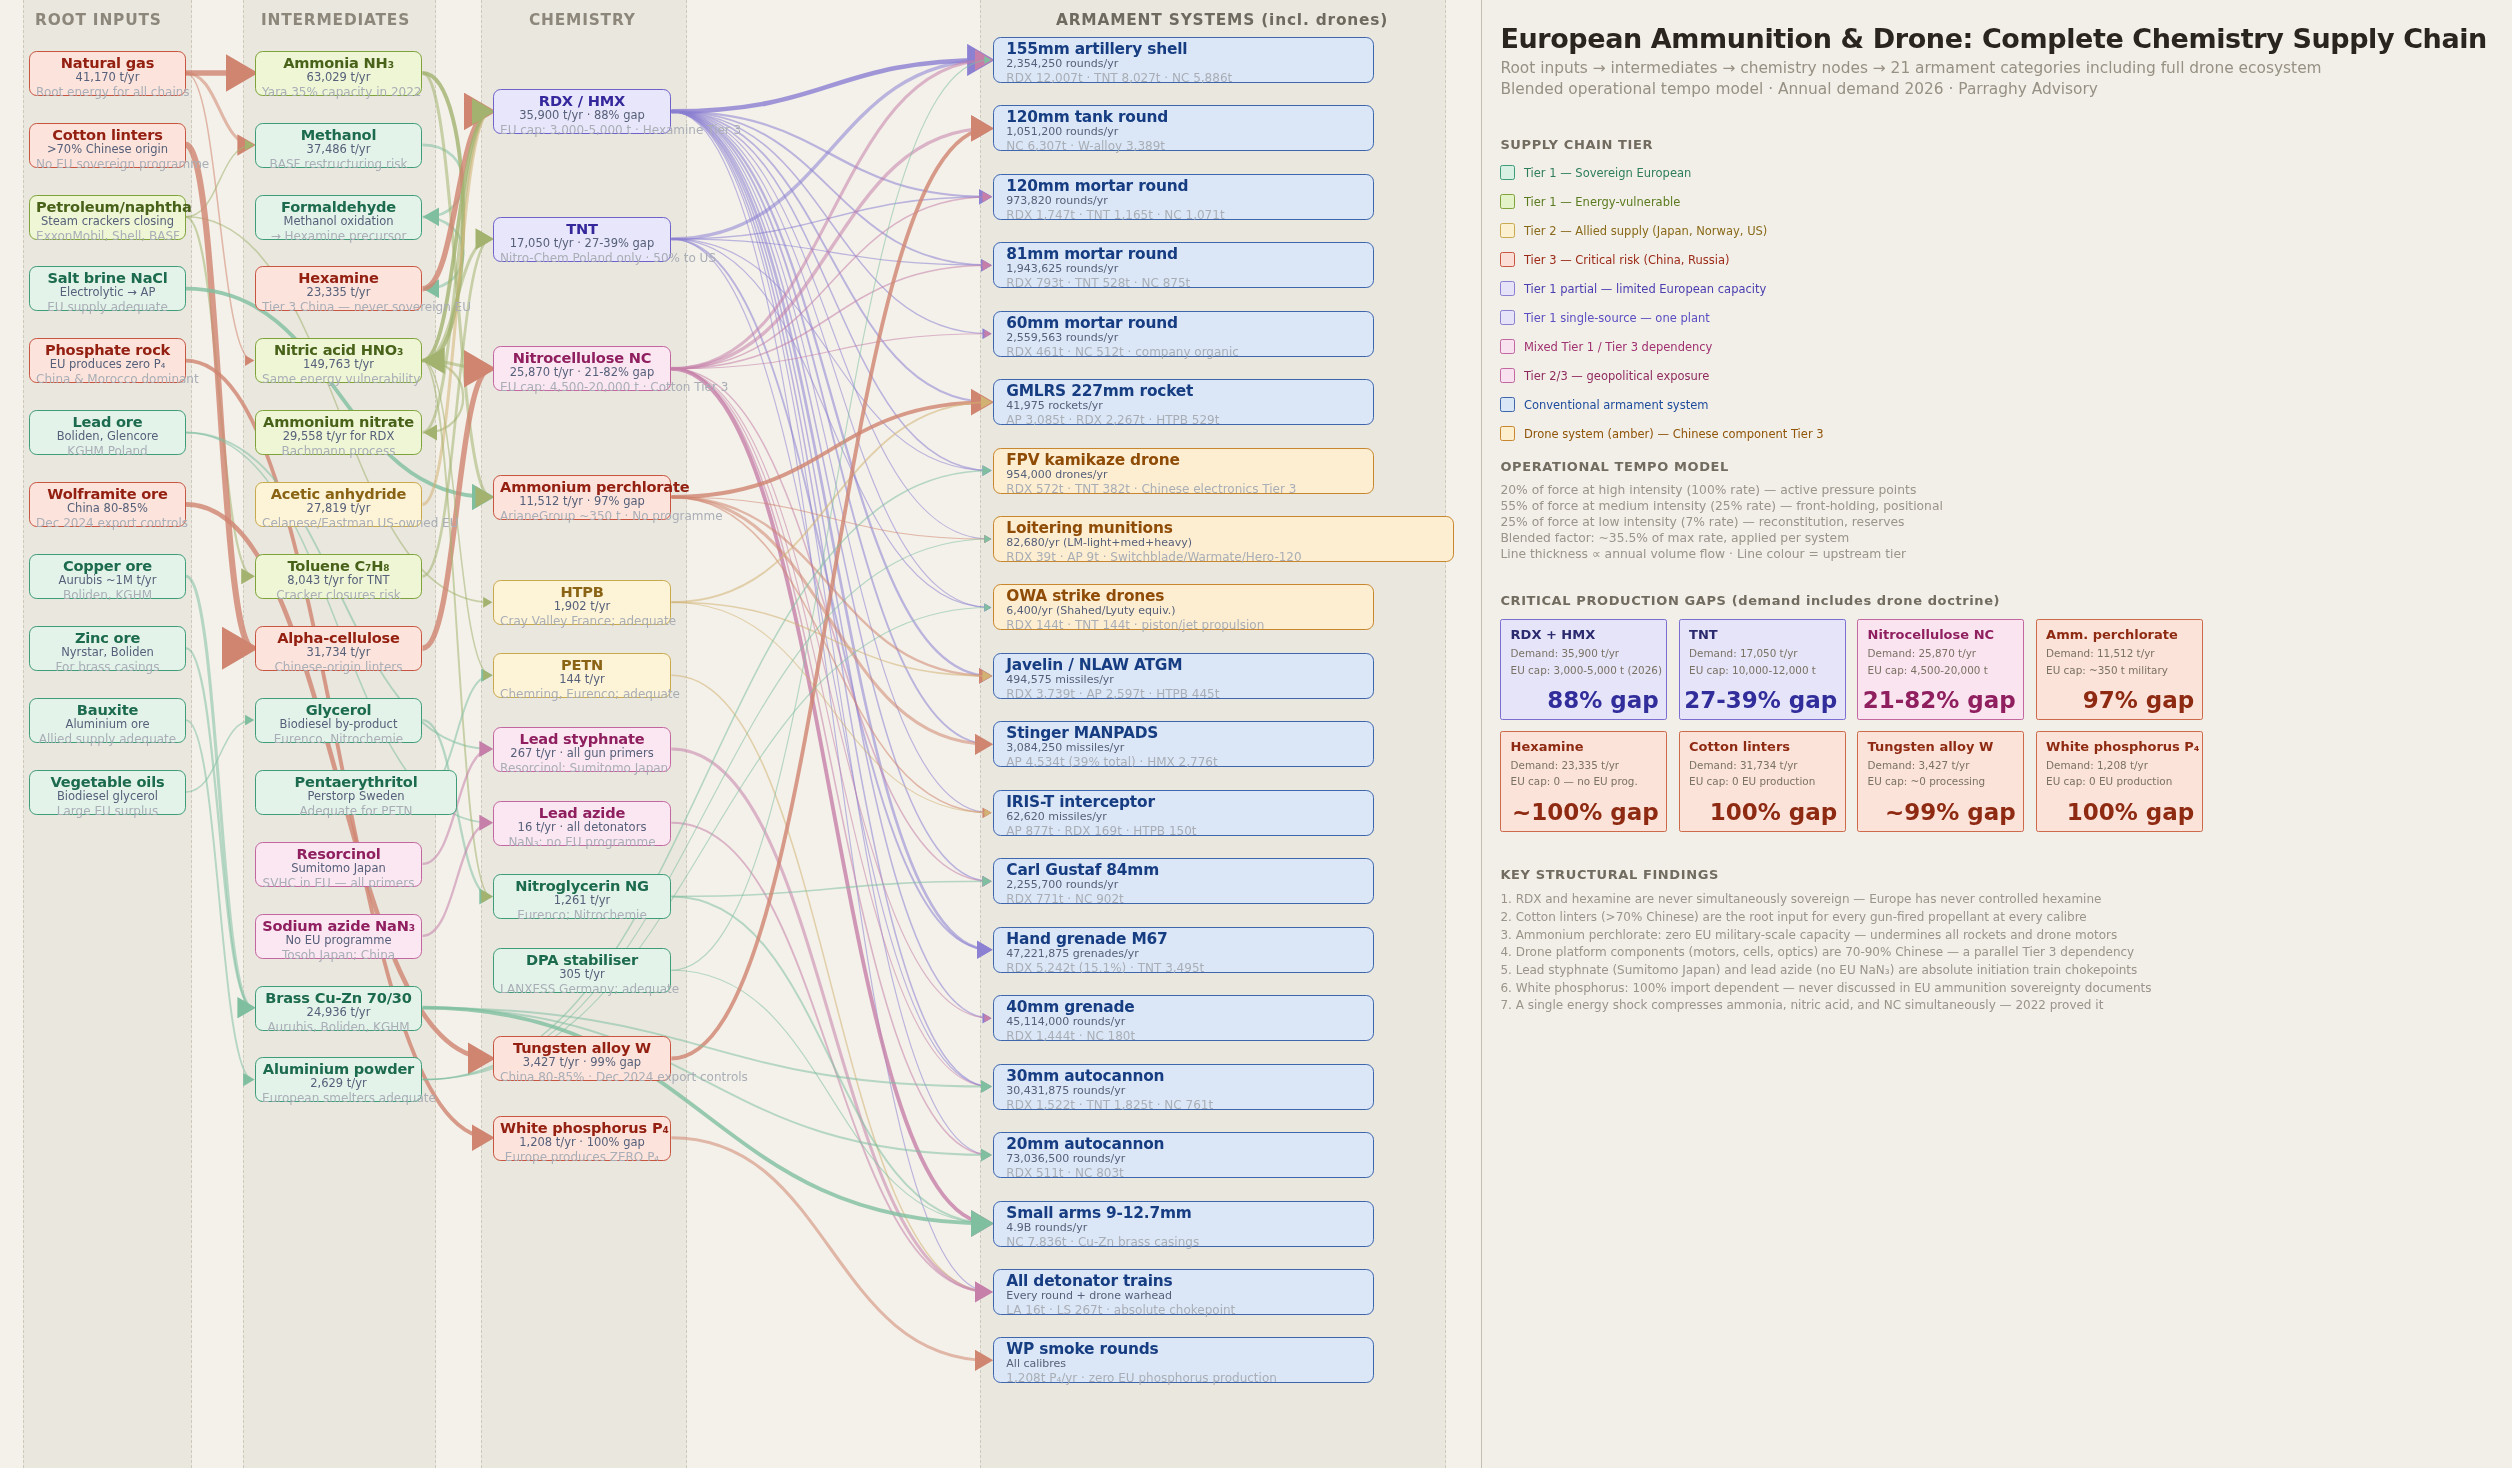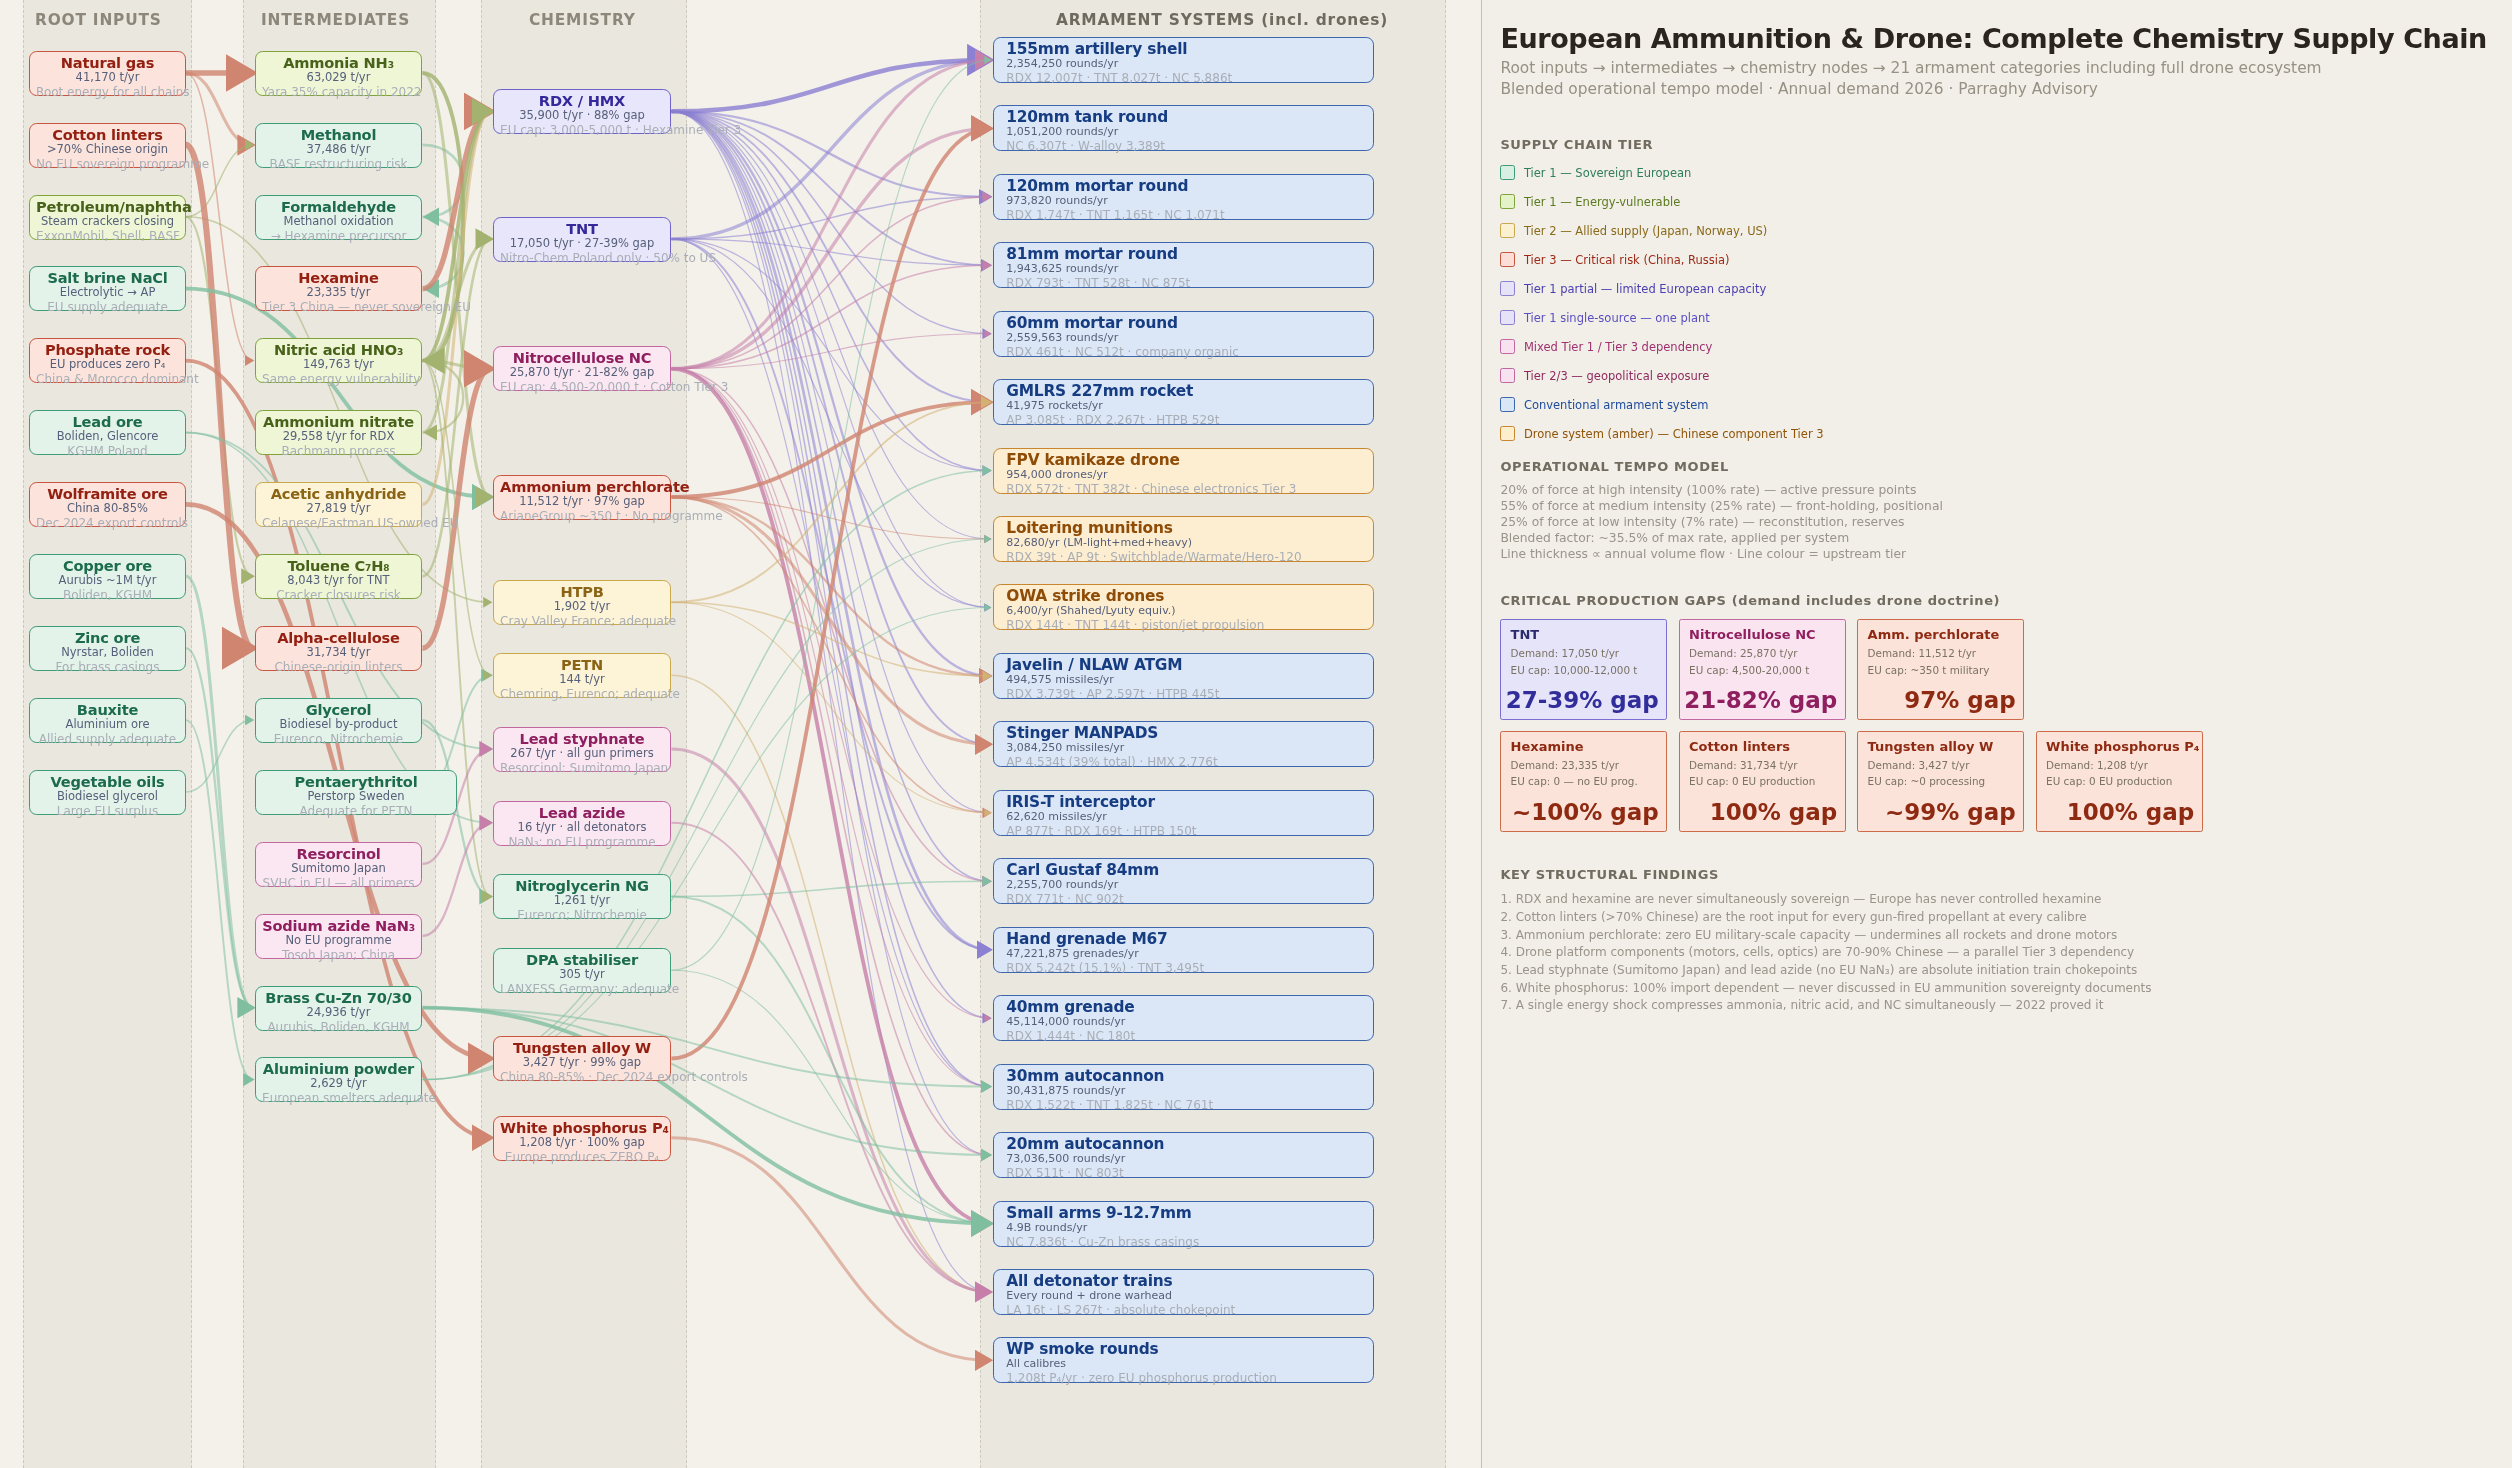--- a/index.html
+++ b/index.html
@@ -394,21 +394,21 @@
       <div class="node n-conv arm-node" style="left: 993px; top: 379px; width: 381px; height: 46px;">
         <div class="t">GMLRS 227mm rocket</div>
         <div class="v">41,975 rockets/yr</div>
         <div class="s">AP 3,085t · RDX 2,267t · HTPB 529t</div>
       </div>
       <div class="node n-drone arm-node" style="left: 993px; top: 448px; width: 381px; height: 46px;">
         <div class="t">FPV kamikaze drone</div>
         <div class="v">954,000 drones/yr</div>
         <div class="s">RDX 572t · TNT 382t · Chinese electronics Tier 3</div>
       </div>
-      <div class="node n-drone arm-node" style="left: 993px; top: 516px; width: 381px; height: 46px;">
+      <div class="node n-drone arm-node" style="left: 993px; top: 516px; width: 461px; height: 46px;">
         <div class="t">Loitering munitions</div>
         <div class="v">82,680/yr (LM-light+med+heavy)</div>
         <div class="s">RDX 39t · AP 9t · Switchblade/Warmate/Hero-120</div>
       </div>
       <div class="node n-drone arm-node" style="left: 993px; top: 584px; width: 381px; height: 46px;">
         <div class="t">OWA strike drones</div>
         <div class="v">6,400/yr (Shahed/Lyuty equiv.)</div>
         <div class="s">RDX 144t · TNT 144t · piston/jet propulsion</div>
       </div>
       <div class="node n-conv arm-node" style="left: 993px; top: 653px; width: 381px; height: 46px;">
@@ -527,20 +527,26 @@
         <div class="tempo-line">55% of force at medium intensity (25% rate) — front-holding, positional</div>
         <div class="tempo-line">25% of force at low intensity (7% rate) — reconstitution, reserves</div>
         <div class="tempo-line">Blended factor: ~35.5% of max rate, applied per system</div>
         <div class="tempo-line">Line thickness ∝ annual volume flow  ·  Line colour = upstream tier</div>
       </div>
   </div>
   <div class="pwrap" style="top:593px;">
     <div class="p-h">CRITICAL PRODUCTION GAPS  (demand includes drone doctrine)</div>
     <div id="gaps-row1" class="gaps-row">
         <div class="gap-card g-lav">
+          <div class="gap-name">RDX + HMX</div>
+          <div class="gap-line">Demand: 35,900 t/yr</div>
+          <div class="gap-line">EU cap:  3,000-5,000 t (2026)</div>
+          <div class="gap-val">88% gap</div>
+        </div>
+        <div class="gap-card g-lav">
           <div class="gap-name">TNT</div>
           <div class="gap-line">Demand: 17,050 t/yr</div>
           <div class="gap-line">EU cap:  10,000-12,000 t</div>
           <div class="gap-val">27-39% gap</div>
         </div>
         <div class="gap-card g-pink">
           <div class="gap-name">Nitrocellulose NC</div>
           <div class="gap-line">Demand: 25,870 t/yr</div>
           <div class="gap-line">EU cap:  4,500-20,000 t</div>
           <div class="gap-val">21-82% gap</div>

